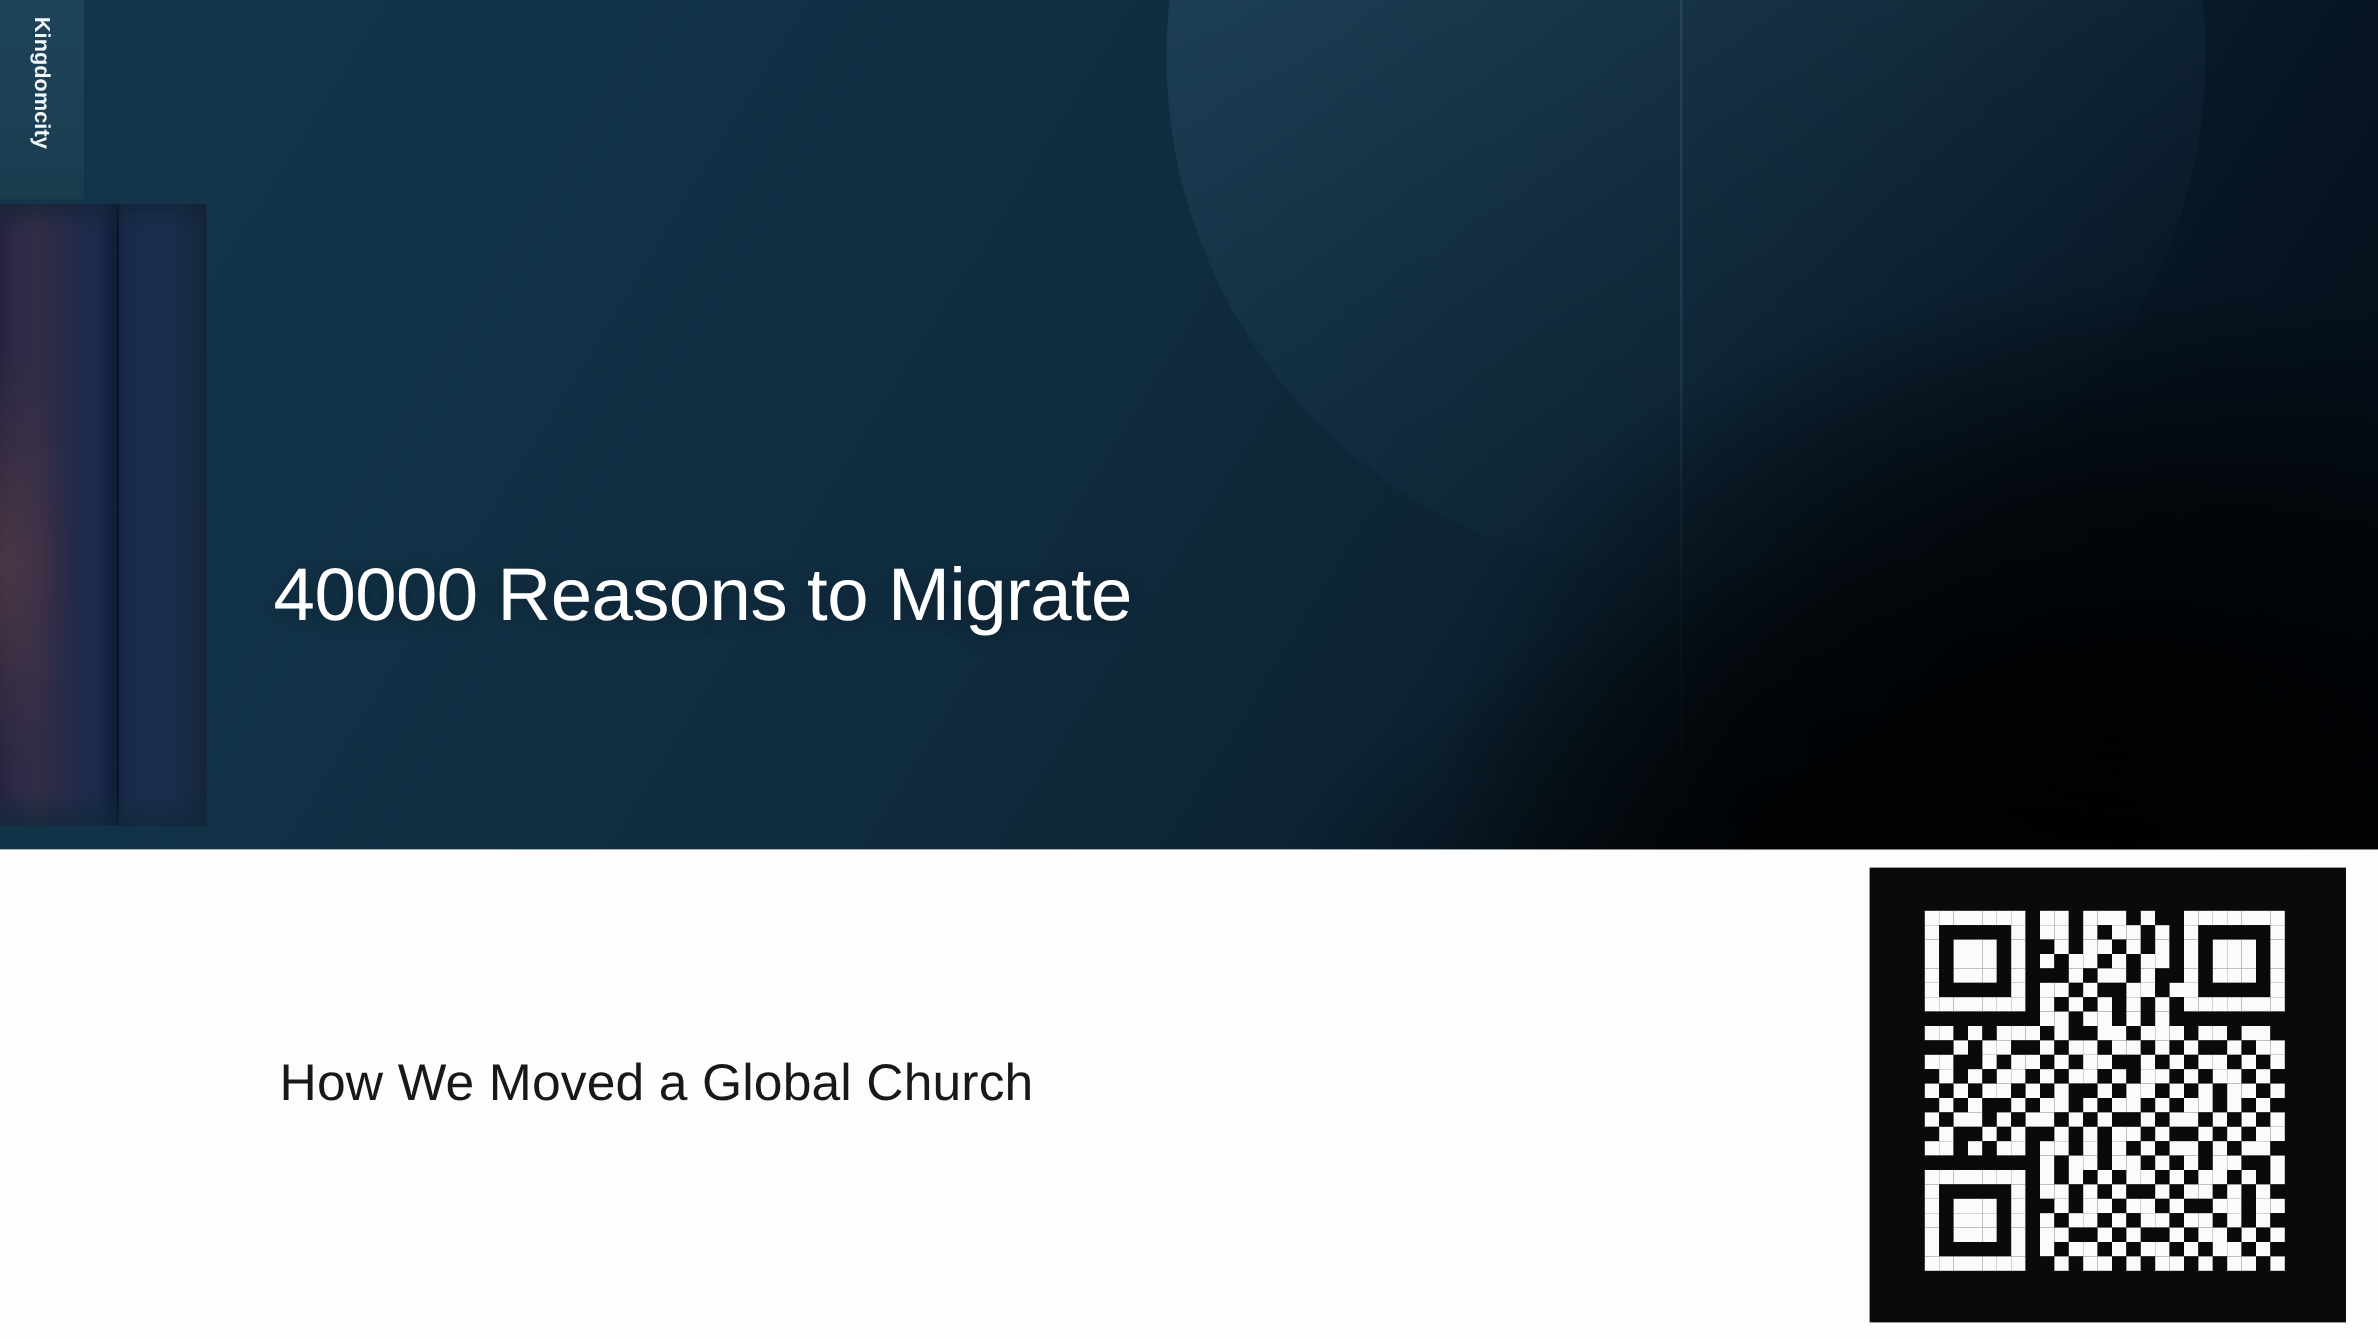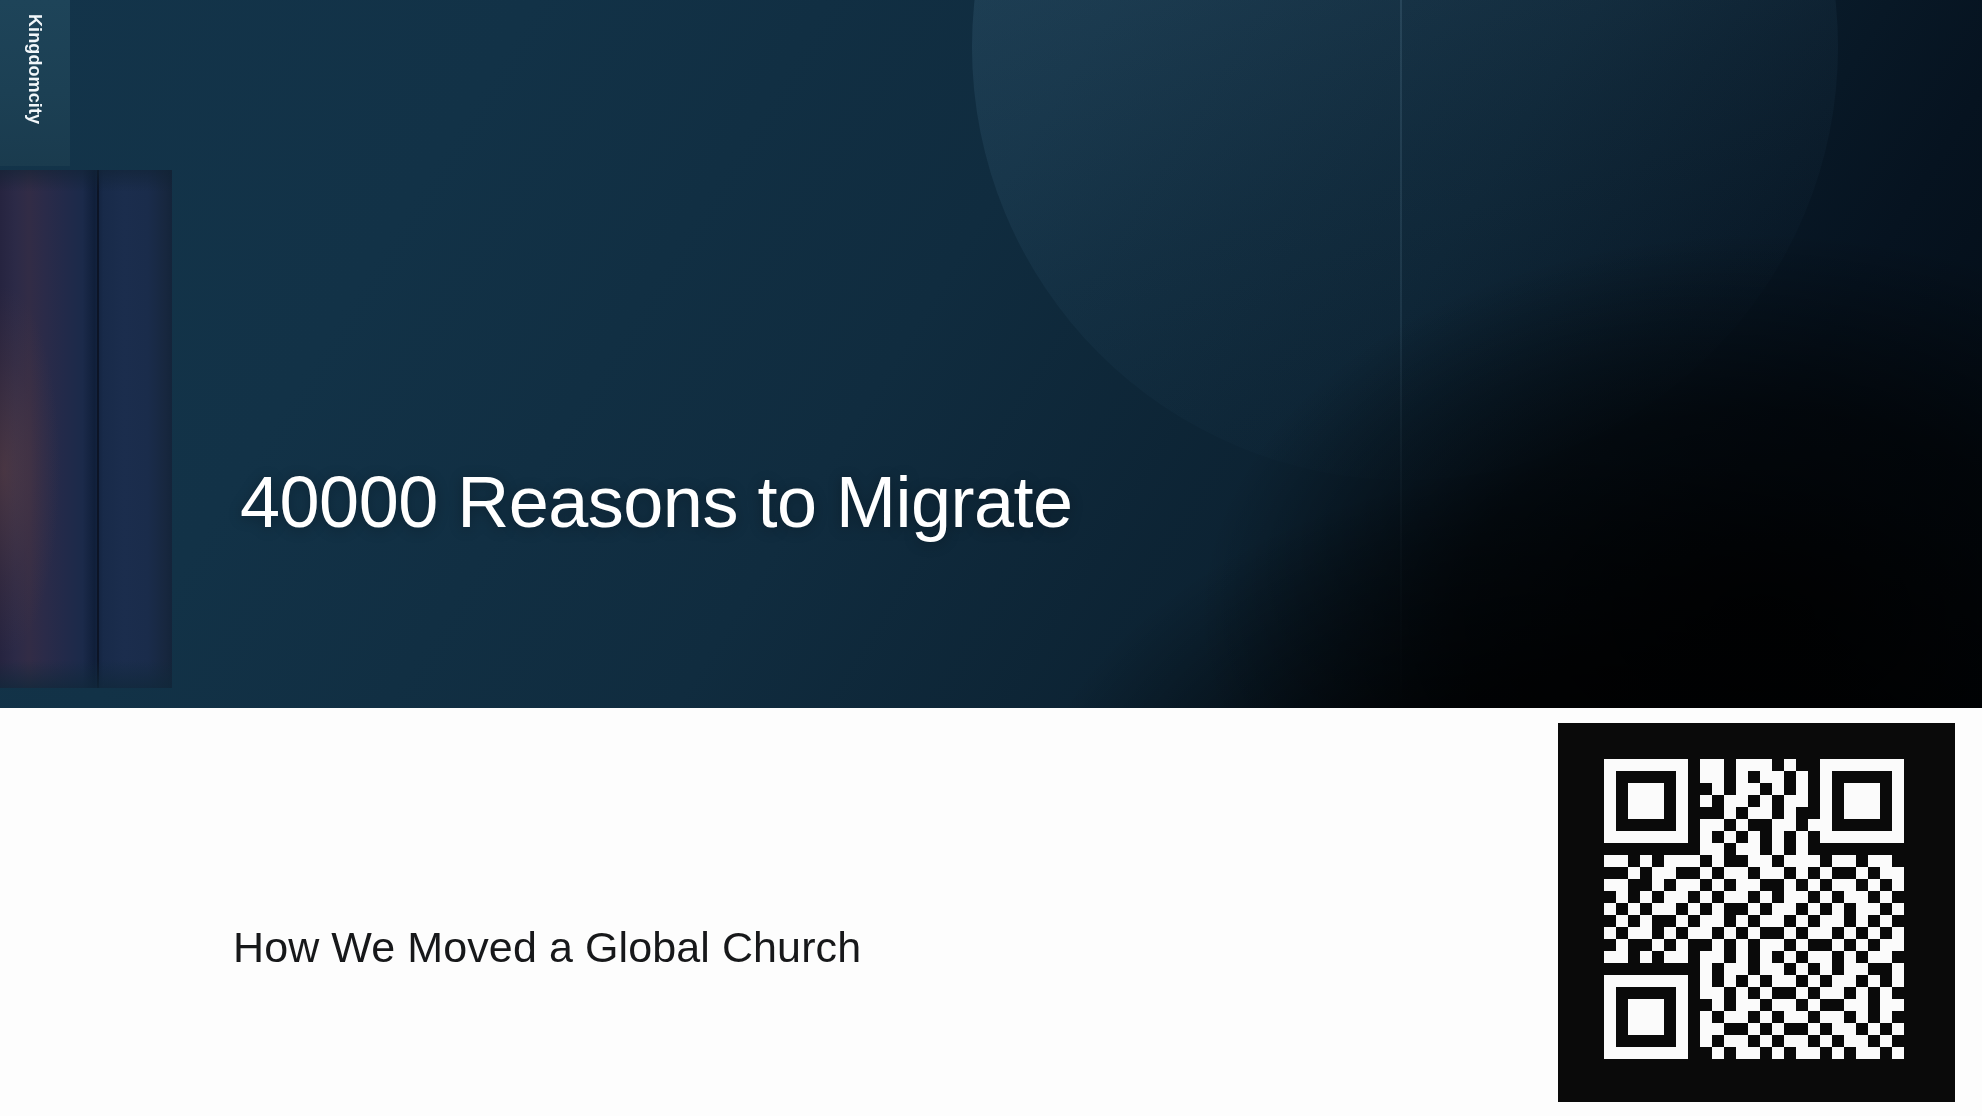--- a/index.html
+++ b/index.html
@@ -123,23 +123,23 @@
   .left-strip-fade-bottom {
     position:absolute;
     left:0; top:660px;
     width:172px; height:28px;
     background:linear-gradient(0deg, rgba(16,40,58,0.75) 0%, rgba(16,40,58,0) 100%);
   }
 
   
   .headline {
     position:absolute;
-    left:240px;
+    left:228px;
     top:466px;
-    font-size:72px;
+    font-size:62px;
     font-weight:400;
     line-height:1.0;
     letter-spacing:-0.5px;
     color:#ffffff;
     white-space:nowrap;
     text-shadow:0 2px 14px rgba(0,0,0,0.30);
   }
 
   
   .lower {
@@ -151,21 +151,20 @@
   .subtitle {
     position:absolute;
     left:233px;
     top:880px;
     font-size:43px;
     font-weight:400;
     line-height:1.1;
     letter-spacing:0.1px;
     color:#17181a;
     white-space:nowrap;
-    margin-top:44px;
   }
 
   
   .qr-card {
     position:absolute;
     left:1558px;
     top:723px;
     width:397px;
     height:379px;
     background:#0a0a0a;

